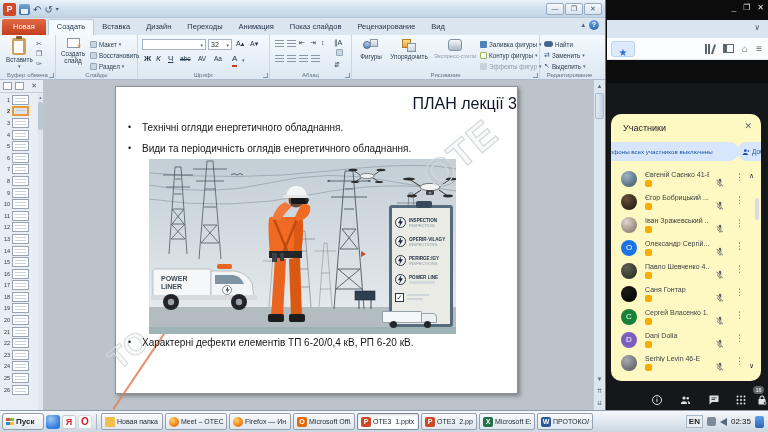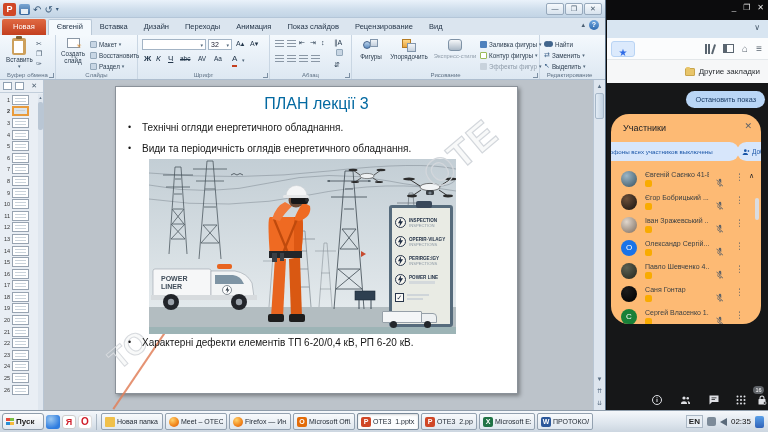--- a/index.html
+++ b/index.html
@@ -69,21 +69,21 @@
 #tp-up{position:absolute;right:0;top:14px;width:5px;height:7px;font-size:4px;color:#5a6e82;text-align:center;line-height:7px}
 #tp-thumb{position:absolute;right:0;top:22px;width:5px;height:28px;background:#b9c6d4;border-radius:2px}
 #editor{position:absolute;left:44px;top:0;right:12px;bottom:-13px;background:#bcc3ca}
 #vscroll{position:absolute;right:0;top:0;width:12px;bottom:-13px;background:#dde5ee;border-left:1px solid #b9c6d4}
 .vs-btn{position:absolute;left:0;width:11px;height:11px;font-size:6px;color:#5a6e82;text-align:center;line-height:11px}
 #vs-thumb{position:absolute;left:1px;top:13px;width:9px;height:26px;background:linear-gradient(90deg,#e2ebf4,#c2d2e2);border:1px solid #a7b8c9;border-radius:2px}
 #notes{position:absolute;left:34px;right:12px;bottom:0;height:13px;background:#fff;border-top:1px solid #aebccb;font-size:8.5px;color:#33434f;line-height:12px;padding-left:5px}
 #notes-collapse{position:absolute;right:3px;top:2px;font-size:5px;color:#5a6e82}
 
 #slide{position:absolute;left:71px;top:6px;width:403px;height:308px;background:#fff;border:1px solid #8a9199;box-shadow:2px 2px 4px rgba(0,0,0,.35)}
-#slide-title{position:absolute;left:0;top:8px;width:100%;text-align:center;font-size:16px;color:#0369a1;z-index:2}
+#slide-title{position:absolute;left:0;top:8px;width:100%;text-align:right;font-size:16px;color:#0f172a;z-index:2}
 .bullets{position:absolute;left:10px;right:6px;z-index:2}
 #bullets-top{top:30px}
 #bullets-bottom{top:245px}
 .bullet{position:relative;font-size:10px;color:#161616;line-height:21px;padding-left:16px;white-space:nowrap}
 .bullet::before{content:"•";position:absolute;left:2px;font-size:9px}
 #watermark{position:absolute;right:14px;top:46px;transform:rotate(-40deg);font-size:38px;font-weight:bold;letter-spacing:2px;color:rgba(120,128,138,0.05);-webkit-text-stroke:1.2px #d3d7dc;z-index:3}
 #watermark2{position:absolute;left:-8px;top:246px;transform:rotate(-40deg);font-size:30px;font-weight:bold;color:rgba(120,128,138,0.05);-webkit-text-stroke:1px #d7dade;z-index:1}
 #wline{position:absolute;left:22px;top:238px;width:2px;height:92px;background:#e0805a;transform:rotate(34deg);z-index:1;opacity:.85}
 
 #slide-image{position:absolute;left:33px;top:72px;width:307px;height:175px;overflow:hidden;z-index:1;background:#cdd6da}
@@ -116,21 +116,21 @@
 #lib-ic i{position:absolute;top:0;width:2px;height:10px;background:#5a6570}
 #lib-ic .b1{left:0}#lib-ic .b2{left:3px}#lib-ic .b3{left:6px;transform:rotate(18deg);transform-origin:bottom}
 #side-ic{width:11px;height:9px;border:1px solid #5a6570;border-left:4px solid #5a6570}
 .bw-glyph{font-size:10px;color:#5a6570;line-height:12px}
 #bw-bookmarks{position:absolute;left:0;top:60px;right:0;height:23px;background:#f6f7f8;display:flex;align-items:center;justify-content:flex-end;gap:4px;padding-right:8px}
 #folder-ic{width:10px;height:8px;background:#e8c56a;border-radius:1px;position:relative;border:1px solid #c9a64e}
 #folder-ic::before{content:"";position:absolute;left:0;top:-2px;width:4px;height:2px;background:#e8c56a;border-radius:1px 1px 0 0}
 #bw-bookmarks span{font-size:8px;color:#2b2f33}
 #meet{position:absolute;left:0;top:83px;right:0;bottom:0;background:#161718}
 #stop-pill{position:absolute;right:3px;top:8px;height:17px;background:#b9d6f6;border-radius:9px;font-size:7.3px;color:#14355e;line-height:17px;padding:0 9px;white-space:nowrap}
-#pcard{position:absolute;left:4px;top:31px;width:150px;height:210px;background:#fdba74;border-radius:18px;overflow:hidden}
+#pcard{position:absolute;left:4px;top:31px;width:150px;height:267px;background:#fef9c3;border-radius:10px;overflow:hidden}
 #pcard-title{position:absolute;left:12px;top:9px;font-size:9px;color:#202124}
 #pcard-close{position:absolute;right:9px;top:7px;font-size:9px;color:#5f6368}
 #muted-pill{position:absolute;left:-24px;top:28px;height:19px;width:152px;background:#d7e6fb;border-radius:10px;font-size:6.2px;color:#1a56a8;line-height:19px;padding-left:8px;white-space:nowrap;overflow:hidden}
 #add-pill{position:absolute;left:126px;top:28px;height:19px;width:62px;background:#d7e6fb;border-radius:10px;display:flex;align-items:center;gap:2px;padding-left:5px}
 #add-pill span{font-size:6.5px;color:#1a56a8;white-space:nowrap}
 #plist{position:absolute;left:0;top:54px;right:0;bottom:0}
 .p-row{position:absolute;left:0;width:100%;height:23px}
 .p-av{position:absolute;left:10px;top:3px;width:16px;height:16px;border-radius:50%;color:#fff;font-size:8px;text-align:center;line-height:16px}
 .p-name{position:absolute;left:34px;top:3px;width:64px;font-size:7px;color:#3c4043;white-space:nowrap;overflow:hidden}
 .p-badge{position:absolute;left:34px;top:12px;width:7px;height:7px;background:#f9ab00;border-radius:2px}
@@ -187,21 +187,21 @@
       </div>
       <div id="ppt-controls">
         <div class="wbtn">—</div>
         <div class="wbtn">❐</div>
         <div class="wbtn">✕</div>
       </div>
     </div>
 
     <div id="ppt-tabrow">
         <div class="ppt-tab file">Новая</div>
-        <div class="ppt-tab active">Євгеній</div>
+        <div class="ppt-tab active">Создать</div>
         <div class="ppt-tab">Вставка</div>
         <div class="ppt-tab">Дизайн</div>
         <div class="ppt-tab">Переходы</div>
         <div class="ppt-tab">Анимация</div>
         <div class="ppt-tab">Показ слайдов</div>
         <div class="ppt-tab">Рецензирование</div>
         <div class="ppt-tab">Вид</div>
       </div>
     <div id="ribbon-min">
       <span id="ribbon-caret">▴</span>
@@ -712,27 +712,22 @@
         <div id="lib-ic">
             <i class="b1"></i>
             <i class="b2"></i>
             <i class="b3"></i>
           </div>
         <div id="side-ic"></div>
         <span class="bw-glyph">⌂</span>
         <span class="bw-glyph">≡</span>
       </div>
     </div>
-    <div id="bw-bookmarks">
-      <div id="folder-ic"></div>
-      <span>Другие закладки</span>
-    </div>
 
     <div id="meet">
-      <div id="stop-pill">Остановить показ</div>
 
       <div id="pcard">
         <span id="pcard-title">Участники</span>
         <span id="pcard-close">✕</span>
         <div id="muted-pill">Микрофоны всех участников выключены</div>
         <div id="add-pill">
           <svg width="8" height="8" viewBox="0 0 24 24" fill="#1a56a8">
               <circle cx="10" cy="8" r="4"></circle>
               <path d="M2 20c0-3.3 3.6-5 8-5s8 1.7 8 5v1H2z"></path>
               <rect x="18" y="6" width="2" height="6"></rect>

